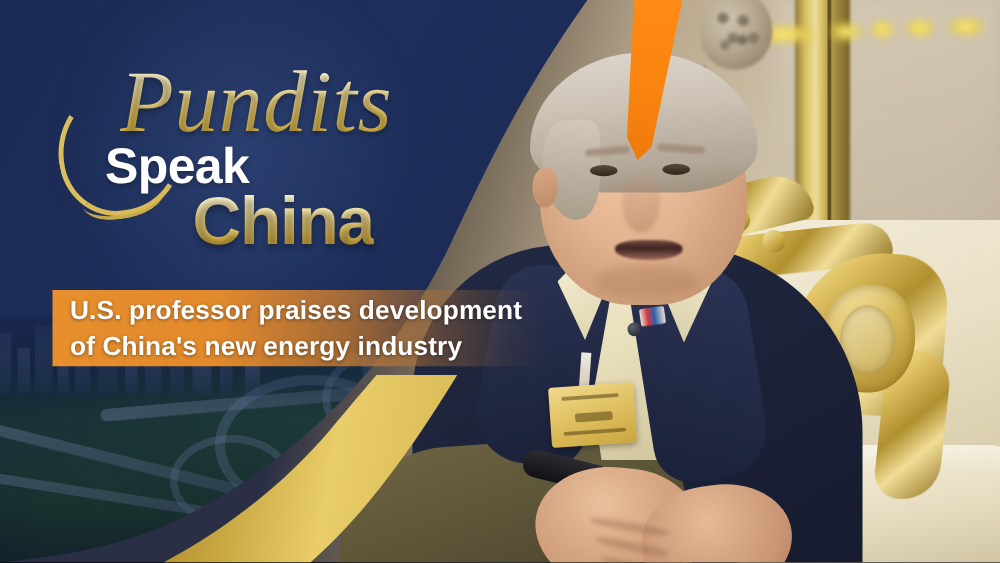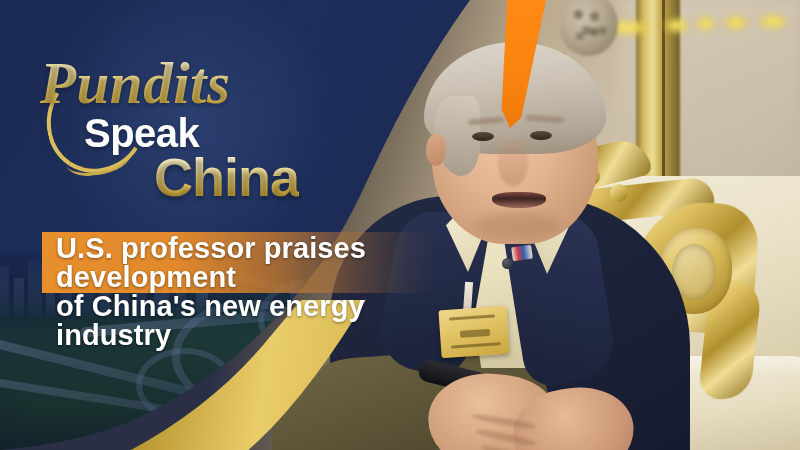--- a/index.html
+++ b/index.html
@@ -360,24 +360,24 @@
     background: linear-gradient(180deg,#ff8a15 0%, #f8830f 60%, #ef7a0a 100%);
     clip-path: polygon(48% 0%, 76% 0%, 58% 92%, 50% 100%, 44% 86%);
   }
 
   
   .logo { position:absolute; left:40px; top:46px; width:330px; height:158px; }
   .logo-pundits {
     position:absolute; left:0; top:0; width:330px; height:74px;
     font-family: "Liberation Serif", serif;
     font-style: italic;
-    font-weight: 700;
-    font-size: 59px;
+    font-weight: 400;
+    font-size: 70px;
     letter-spacing: .5px;
-    text-align: left;
+    text-align: center;
     line-height: 74px;
     background: linear-gradient(180deg,#fffbe8 0%, #f7e6a8 32%, #e8c85e 62%, #cfa832 100%);
     -webkit-background-clip: text; background-clip: text;
     color: transparent;
     text-shadow: 0 2px 4px rgba(0,0,0,.3);
   }
   .logo-swash {
     position:absolute; left:6px; top:22px; width:92px; height:96px;
     border: 4px solid transparent;
     border-left-color: #e6c55c; border-bottom-color: #e3c158;
@@ -428,21 +428,21 @@
     background: linear-gradient(90deg,
       rgba(238,146,44,.97) 0%,
       rgba(236,142,42,.95) 34%,
       rgba(214,130,46,.72) 60%,
       rgba(170,110,56,.40) 80%,
       rgba(140,100,62,.12) 93%,
       rgba(130,96,64,0) 100%);
   }
   .headline-text {
     position: absolute; left: 56px; top: 234px; width: 400px;
-    color: #ffffff; font-size: 29px; font-weight: 700; line-height: 29px;
+    color: #ffffff; font-size: 21px; font-weight: 700; line-height: 29px;
     letter-spacing: .1px;
     text-shadow: 0 1px 3px rgba(0,0,0,.45);
     white-space: pre-line;
   }
 </style>
 </head>
 <body>
 
 <div id="stage">
 

